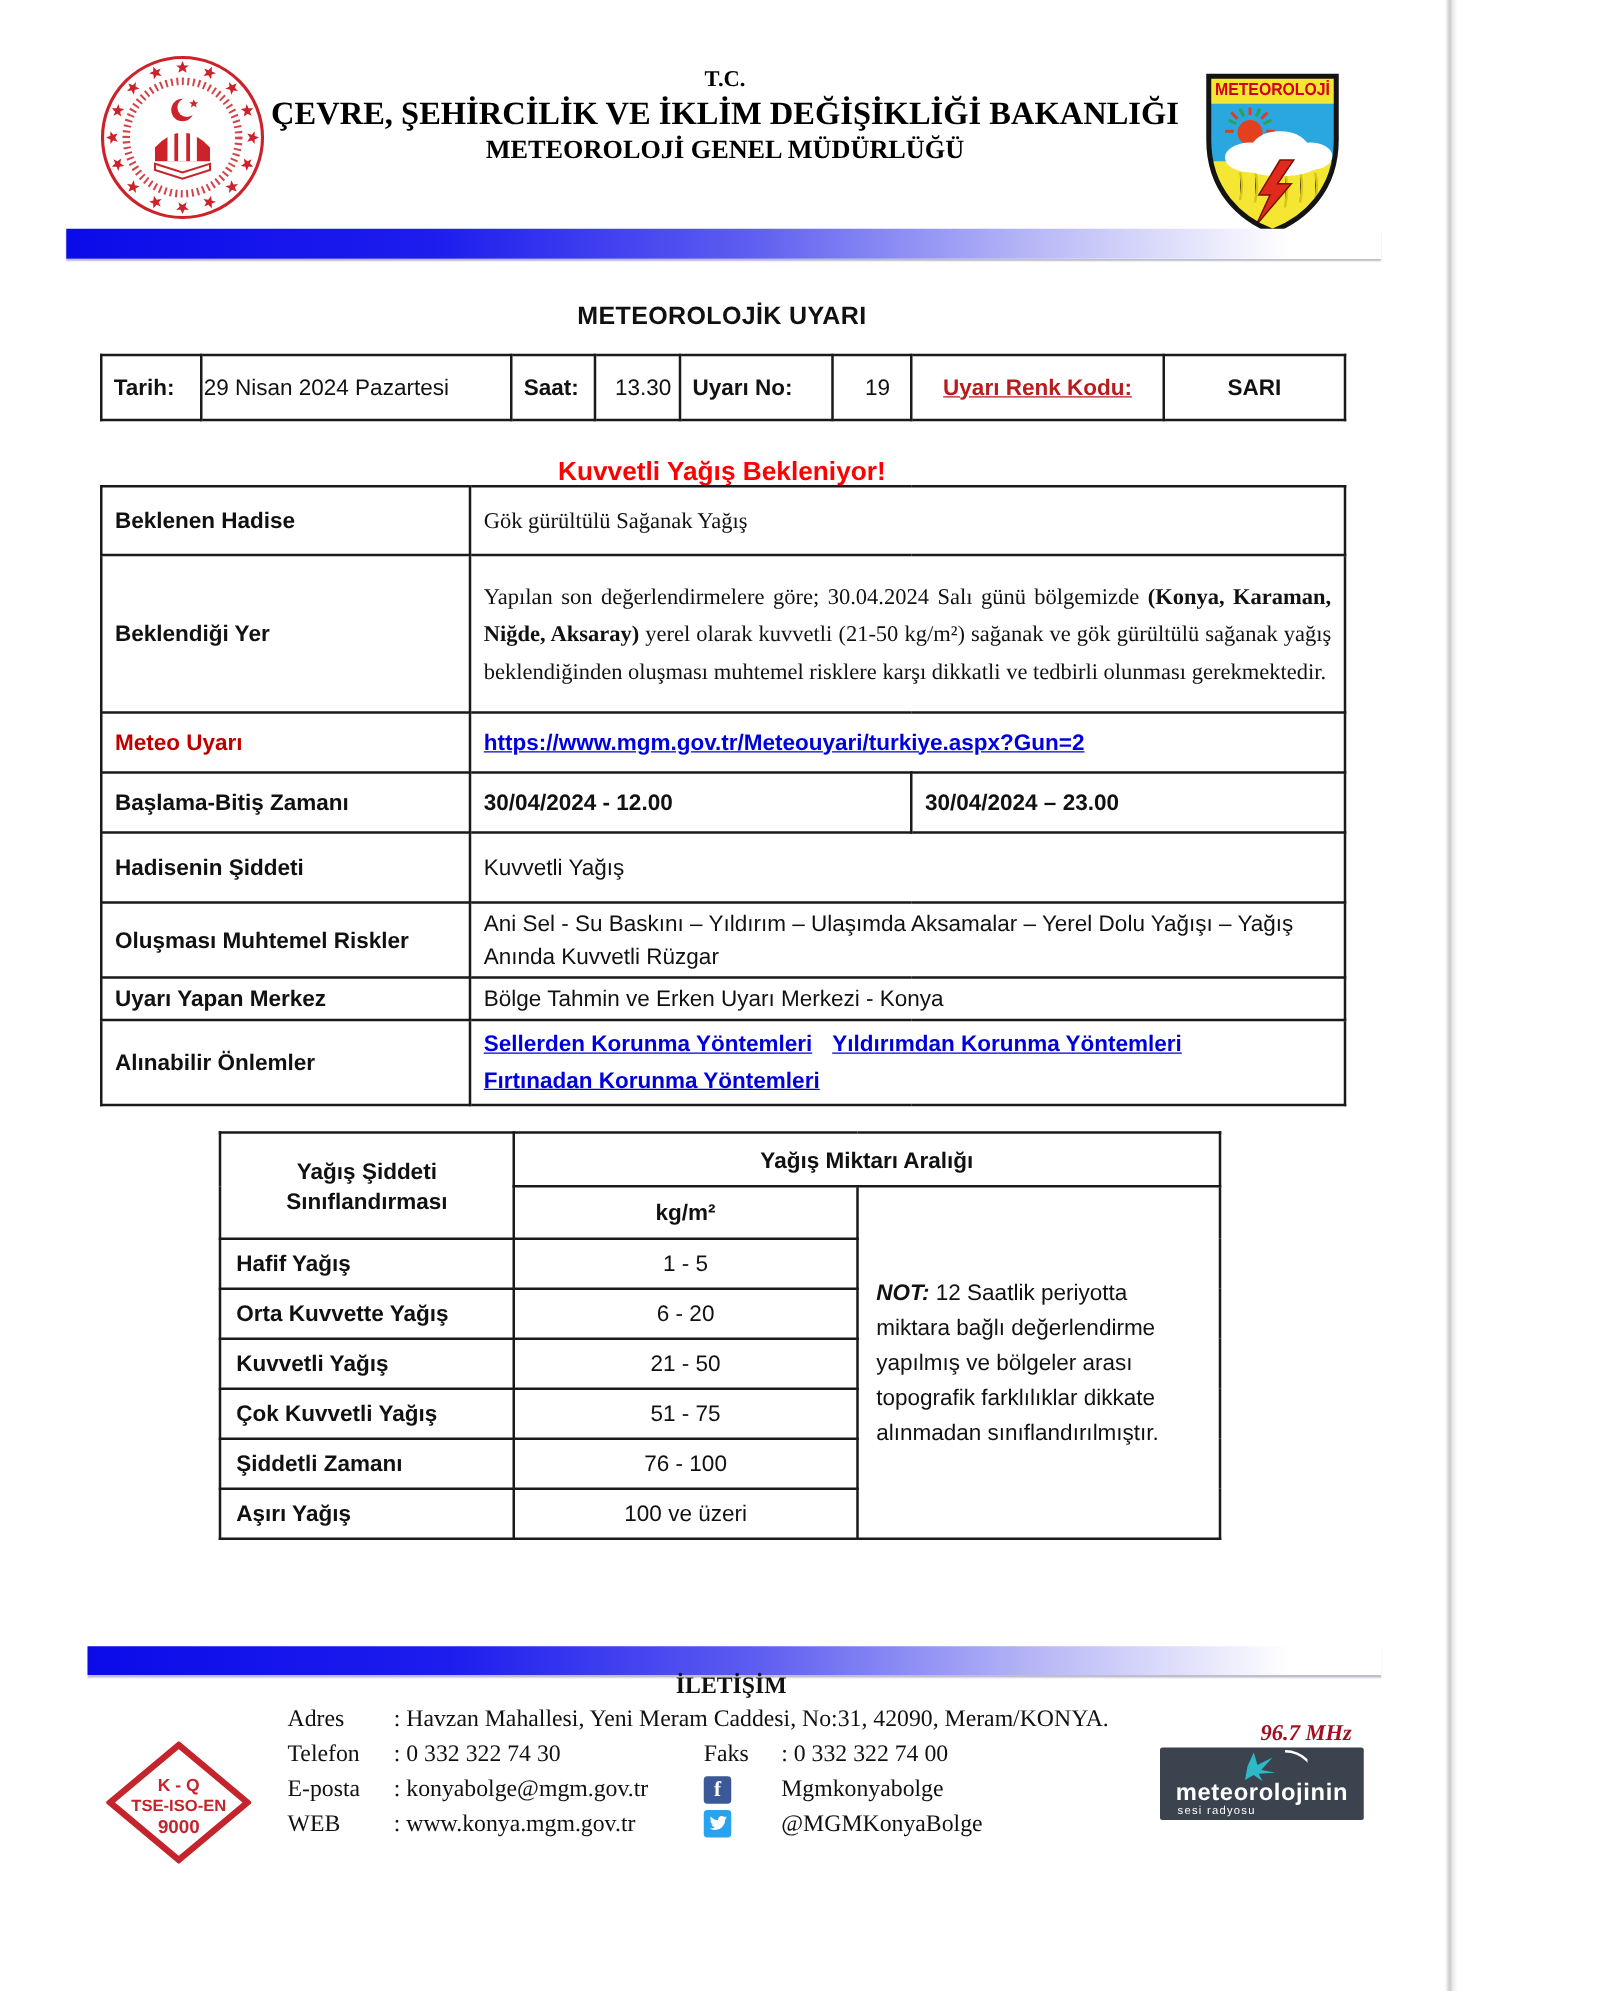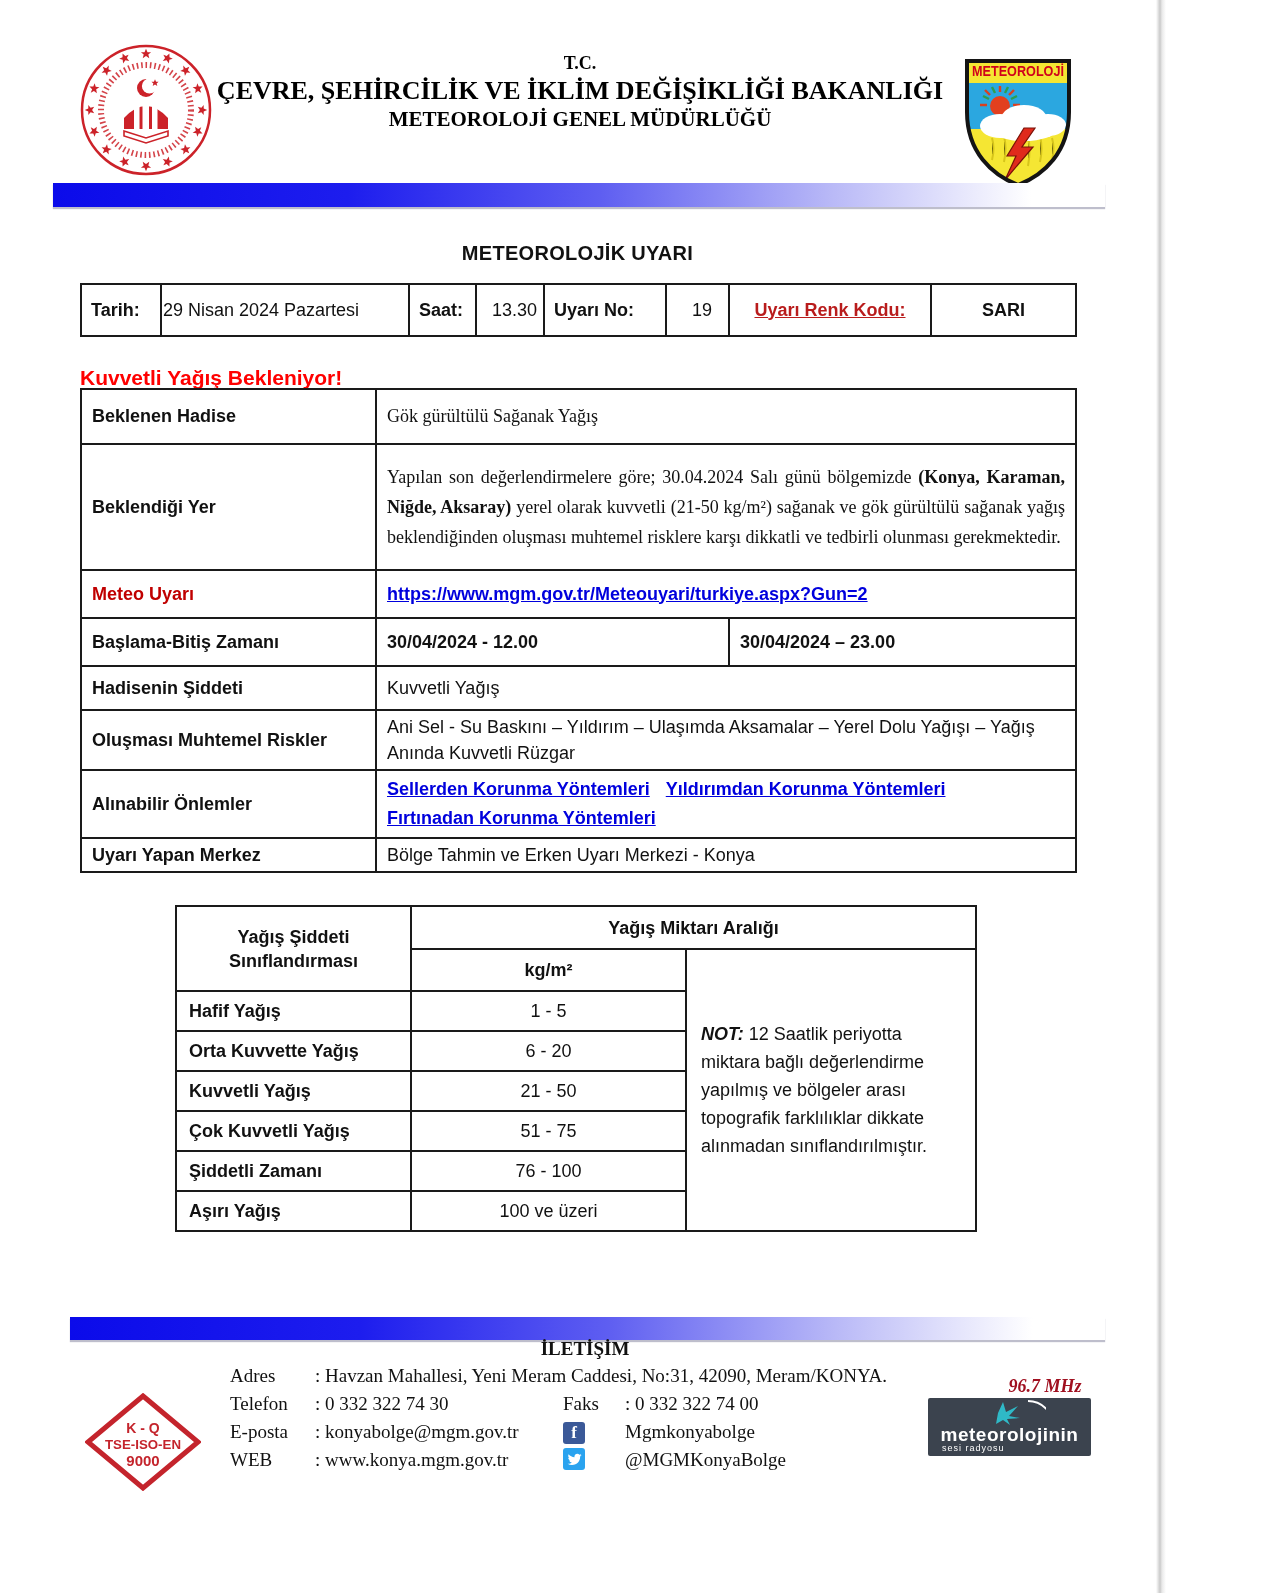--- a/index.html
+++ b/index.html
@@ -39,21 +39,21 @@
   .tbl { position:absolute; table-layout:fixed; }
   .tbl td { border:2px solid #1a1a1a; overflow:hidden; }
   .info-tbl { left:80px; top:283px; width:995px; }
   .info-tbl td { height:48px; font-size:18px; vertical-align:middle; }
   .info-tbl .lab { font-weight:bold; padding-left:9px; }
   .info-tbl .v-left { padding-left:1px; }
   .info-tbl .v-center { text-align:center;padding-left:10px; }
   .renk-link { color:#b91c1c; font-weight:bold; text-decoration:underline; text-align:center; }
   .sari { text-align:center; font-weight:bold; }
 
-  .alert-heading { left:80px; top:366px; width:995px; 
+  .alert-heading { left:80px; top:366px; width:995px; text-align:center;
     color:#ff0000; font-size:21px; font-weight:bold; }
 
   
   .main-tbl { left:80px; top:388px; width:995px; }
   .main-tbl td { vertical-align:middle; font-size:18px; }
   .main-tbl .lbl { font-weight:bold; padding-left:10px; }
   .serif-val { font-family:"Liberation Serif", serif; font-size:20px; padding-left:10px; }
   .place-par { font-family:"Liberation Serif", serif; font-size:19px; line-height:30px;
     text-align:justify; padding:4px 10px; }
   .place-par b { font-weight:bold; }
@@ -233,38 +233,38 @@
   </tr>
   <tr style="height:48px">
     <td class="lbl red-lbl">Meteo Uyarı</td>
     <td class="link-cell" colspan="2"><a class="blu" href="#">https://www.mgm.gov.tr/Meteouyari/turkiye.aspx?Gun=2</a></td>
   </tr>
   <tr style="height:48px">
     <td class="lbl">Başlama-Bitiş Zamanı</td>
     <td class="bold-val">30/04/2024 - 12.00</td>
     <td class="bold-val">30/04/2024 – 23.00</td>
   </tr>
-  <tr style="height:44px">
+  <tr style="height:56px">
     <td class="lbl">Hadisenin Şiddeti</td>
     <td class="plain-val" colspan="2">Kuvvetli Yağış</td>
   </tr>
   <tr style="height:53px">
     <td class="lbl">Oluşması Muhtemel Riskler</td>
     <td class="risks-val" colspan="2">Ani Sel - Su Baskını – Yıldırım – Ulaşımda Aksamalar – Yerel Dolu Yağışı – Yağış Anında Kuvvetli Rüzgar</td>
+  </tr>
+  <tr style="height:34px">
+    <td class="lbl">Uyarı Yapan Merkez</td>
+    <td class="plain-val" colspan="2">Bölge Tahmin ve Erken Uyarı Merkezi - Konya</td>
   </tr>
   <tr style="height:57px">
     <td class="lbl">Alınabilir Önlemler</td>
     <td class="measures-cell" colspan="2">
       <a class="blu" href="#">Sellerden Korunma Yöntemleri</a><a class="blu" href="#">Yıldırımdan Korunma Yöntemleri</a><br>
       <a class="blu" href="#">Fırtınadan Korunma Yöntemleri</a>
     </td>
-  </tr>
-  <tr style="height:34px">
-    <td class="lbl">Uyarı Yapan Merkez</td>
-    <td class="plain-val" colspan="2">Bölge Tahmin ve Erken Uyarı Merkezi - Konya</td>
   </tr>
 </tbody>
   </table>
 
 <table class="tbl class-tbl">
   <colgroup>
       <col style="width:235px">
       <col style="width:275px">
       <col style="width:290px">
     </colgroup>

